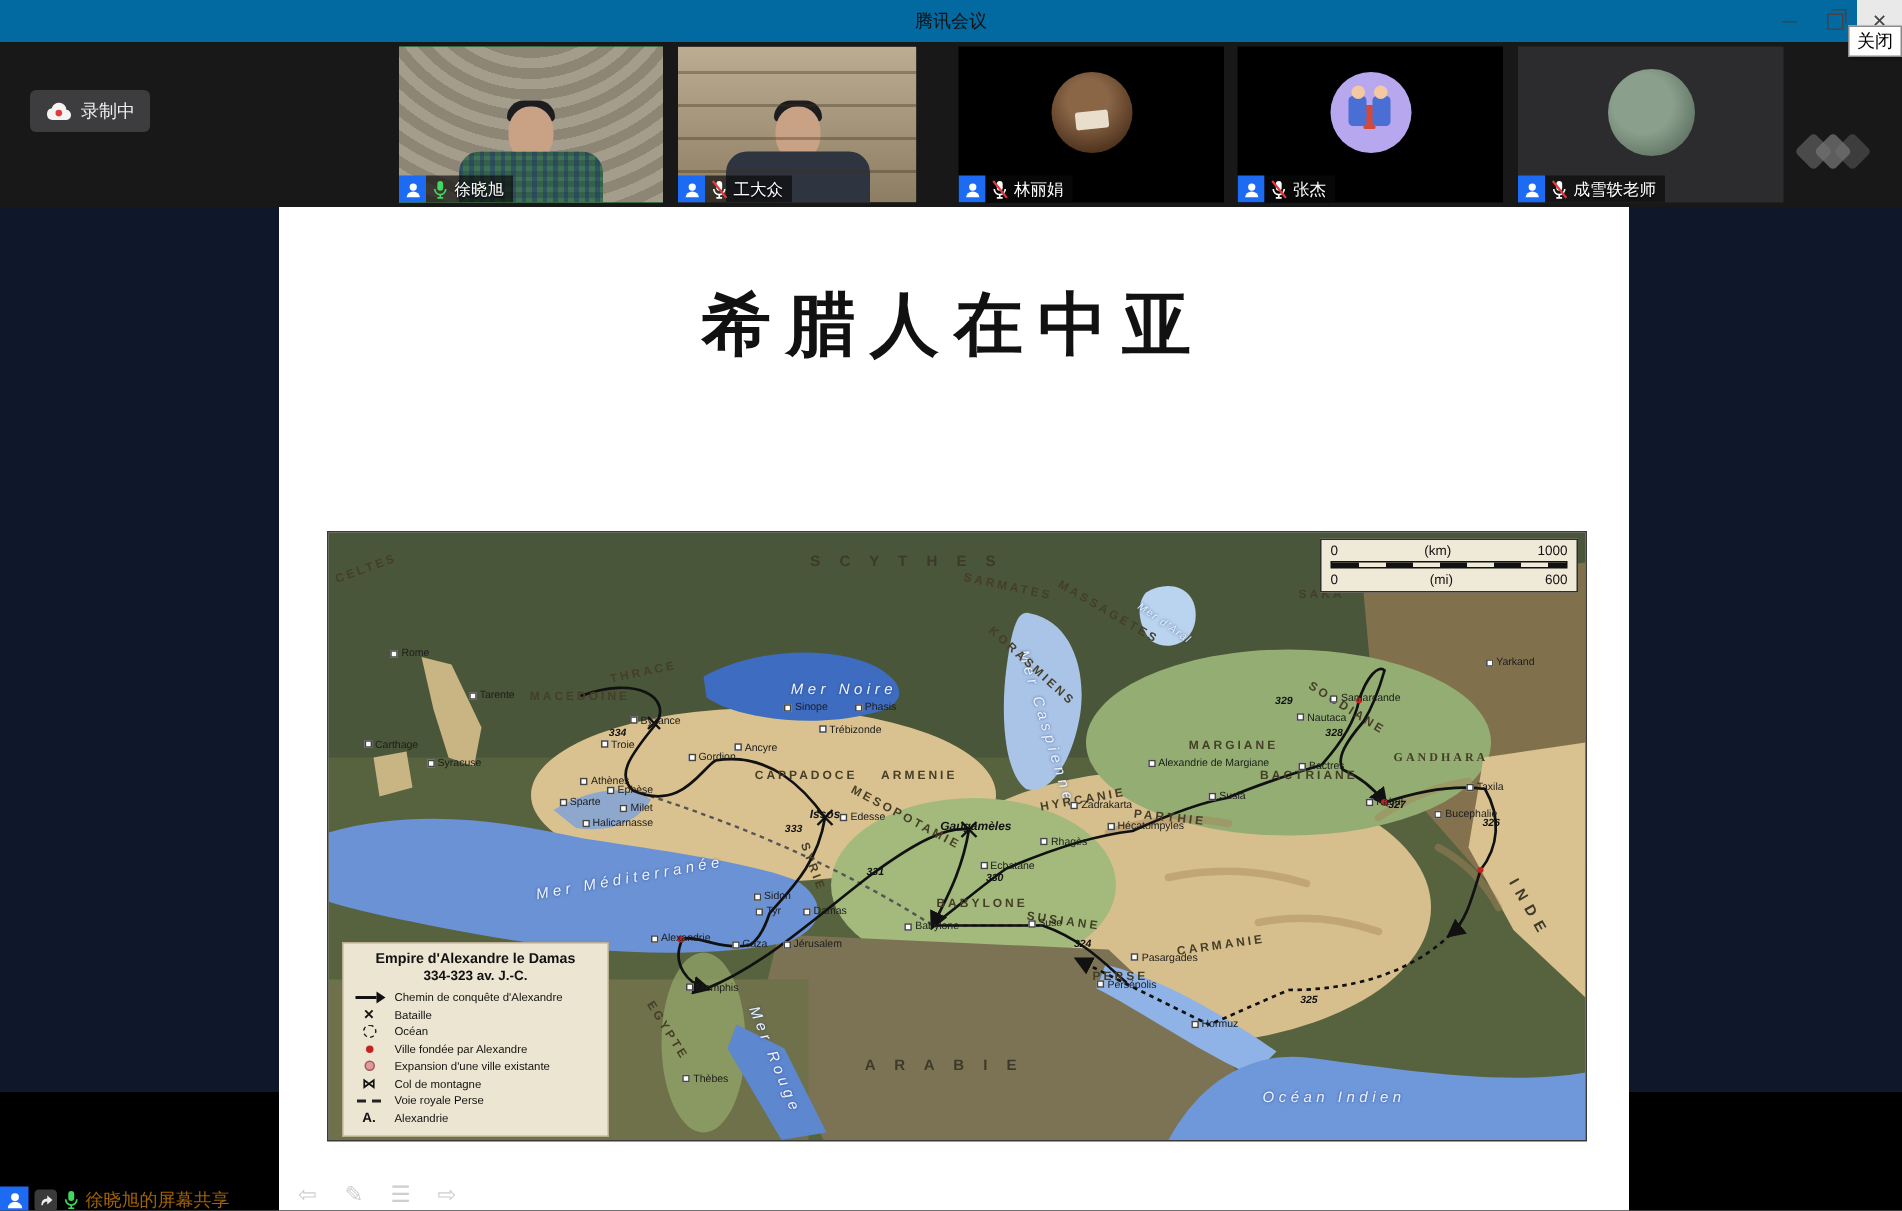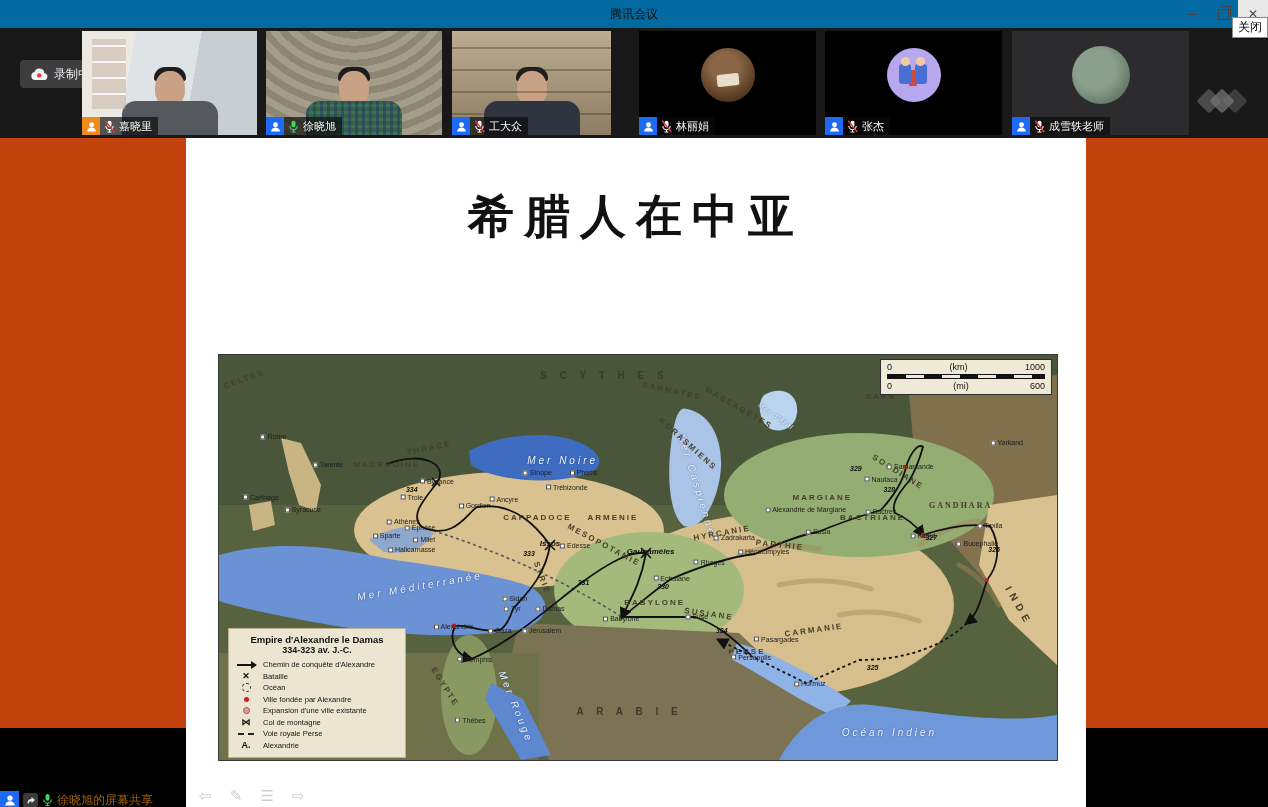--- a/index.html
+++ b/index.html
@@ -53,21 +53,21 @@
   
   .toast{position:absolute;left:1042px;top:58px;height:44px;background:rgba(38,38,40,.88);border-radius:6px;display:flex;align-items:center;gap:8px;padding:0 14px;z-index:5;}
   .toast .divider{width:1px;height:22px;background:#6a6a6a;}
   .toast .ttxt{color:#f0f0f0;font-size:13px;white-space:nowrap;}
   .logo-mark{position:absolute;left:1200px;top:60px;width:46px;height:30px;z-index:5;opacity:.5;}
   .logo-mark span{position:absolute;width:18px;height:18px;background:#cfcfcf;transform:rotate(45deg);border-radius:3px;opacity:.55;}
   .logo-mark .l2{left:13px;top:4px;opacity:.75;}
   .logo-mark .l1{left:0;top:4px;}
   .logo-mark .l3{left:26px;top:4px;opacity:.4;}
   
-  .main{position:absolute;left:0;top:138px;width:1268px;height:590px;background:#c2410c;}
+  .main{position:absolute;left:0;top:138px;width:1268px;height:590px;background:#0f172a;}
   .slide{position:absolute;left:186px;top:0;width:900px;height:669px;background:#fff;}
   .slide-title{position:absolute;left:0;right:0;top:48px;text-align:center;font-family:"Liberation Serif","DejaVu Serif",serif;font-size:46px;letter-spacing:10px;color:#111;font-weight:600;}
   
   .map{position:absolute;left:33px;top:217px;width:838px;height:405px;outline:1px solid #3a3a3a;overflow:hidden;background:#55603f;}
   .map svg.terrain{position:absolute;inset:0;}
   .map-labels{position:absolute;inset:0;z-index:4;}
   .ml{position:absolute;white-space:nowrap;}
   .ml.sea{color:#eef4fd;font-style:italic;font-size:10px;letter-spacing:3px;text-shadow:0 0 2px rgba(30,60,130,.8);}
   .ml.sea-sm{color:#e8f0fb;font-style:italic;font-size:7px;letter-spacing:1px;text-shadow:0 0 2px rgba(30,60,130,.8);}
   .ml.region{color:#463e28;font-weight:bold;font-size:8px;letter-spacing:2px;}
@@ -126,46 +126,20 @@
 
   <div class="strip">
     <div class="rec-pill">
       <svg width="18" height="13" viewBox="0 0 18 13">
         <path d="M5 12 a4 4 0 0 1 -.5-7.9 A5 5 0 0 1 14.3 5.2 A3.4 3.4 0 0 1 13.6 12 Z" fill="#f4f4f4"></path>
         <circle cx="9.2" cy="7.4" r="2.2" fill="#e23b3b"></circle>
       </svg>
       <span class="txt">录制中</span>
     </div>
 
-    <div class="tile" style="left:82px;">
-      <div class="cam cam1">
-        <div class="person p-gray">
-            <span class="hair"></span>
-            <span class="head"></span>
-            <span class="body"></span>
-          </div>
-      </div>
-      <div class="namebar">
-        <span class="pbadge orange">
-          <svg width="11" height="11" viewBox="0 0 10 10">
-              <circle cx="5" cy="3.4" r="2.2" fill="#fff"></circle>
-              <path d="M1 9.6a4 3.6 0 0 1 8 0z" fill="#fff"></path>
-            </svg>
-        </span>
-        <span class="namechip">
-          <svg width="11" height="13" viewBox="0 0 10 12">
-              <rect x="3.2" y="0.6" width="3.6" height="6" rx="1.8" fill="#fff"></rect>
-              <path d="M1.6 5.6a3.4 3.4 0 0 0 6.8 0" stroke="#fff" fill="none"></path>
-              <path d="M5 9v2M3.2 11h3.6" stroke="#fff"></path>
-              <path d="M1 .6 9.4 11" stroke="#e03b3b" stroke-width="1.4"></path>
-            </svg>
-          <span class="nm">嘉晓里</span>
-        </span>
-      </div>
-    </div>
 
     <div class="tile active" style="left:266px;width:176px;">
       <div class="cam cam2">
         <div class="person p-plaid">
             <span class="hair"></span>
             <span class="head"></span>
             <span class="body"></span>
           </div>
       </div>
       <div class="namebar">

